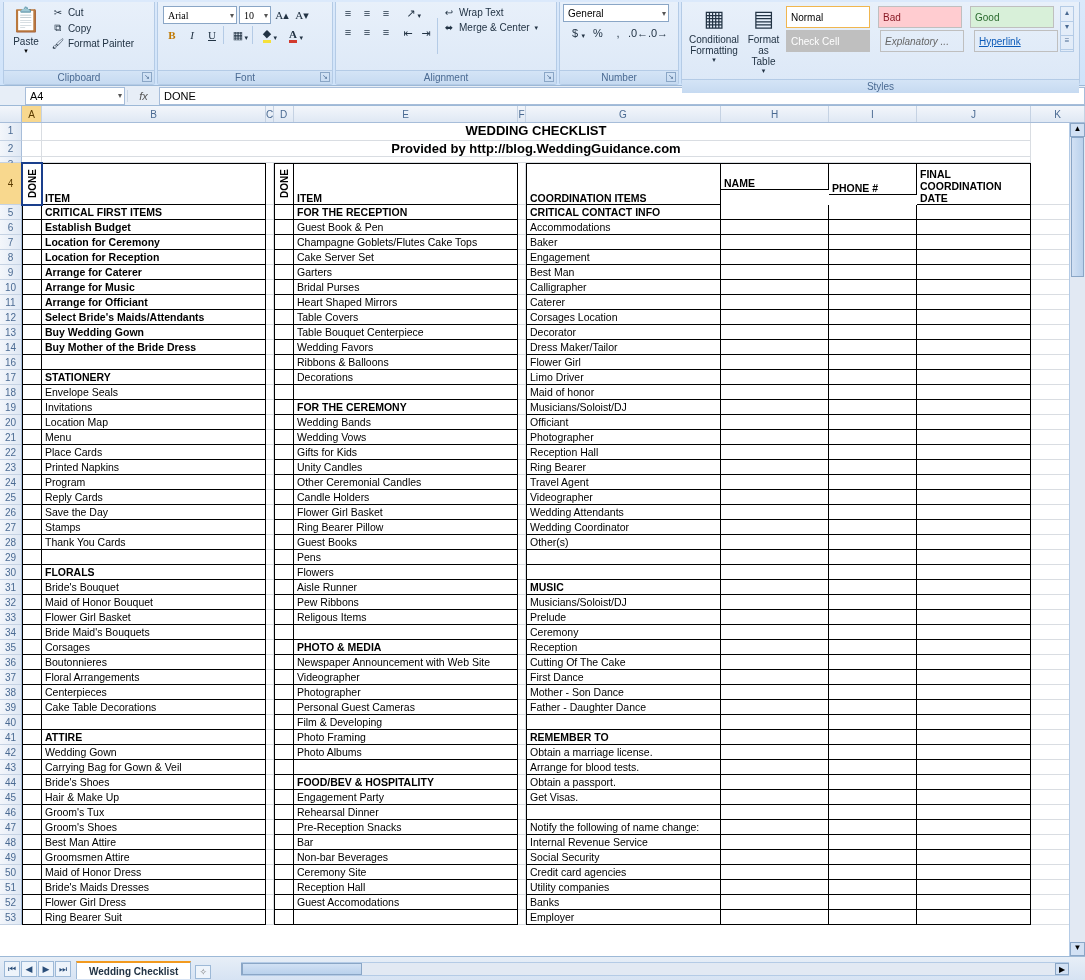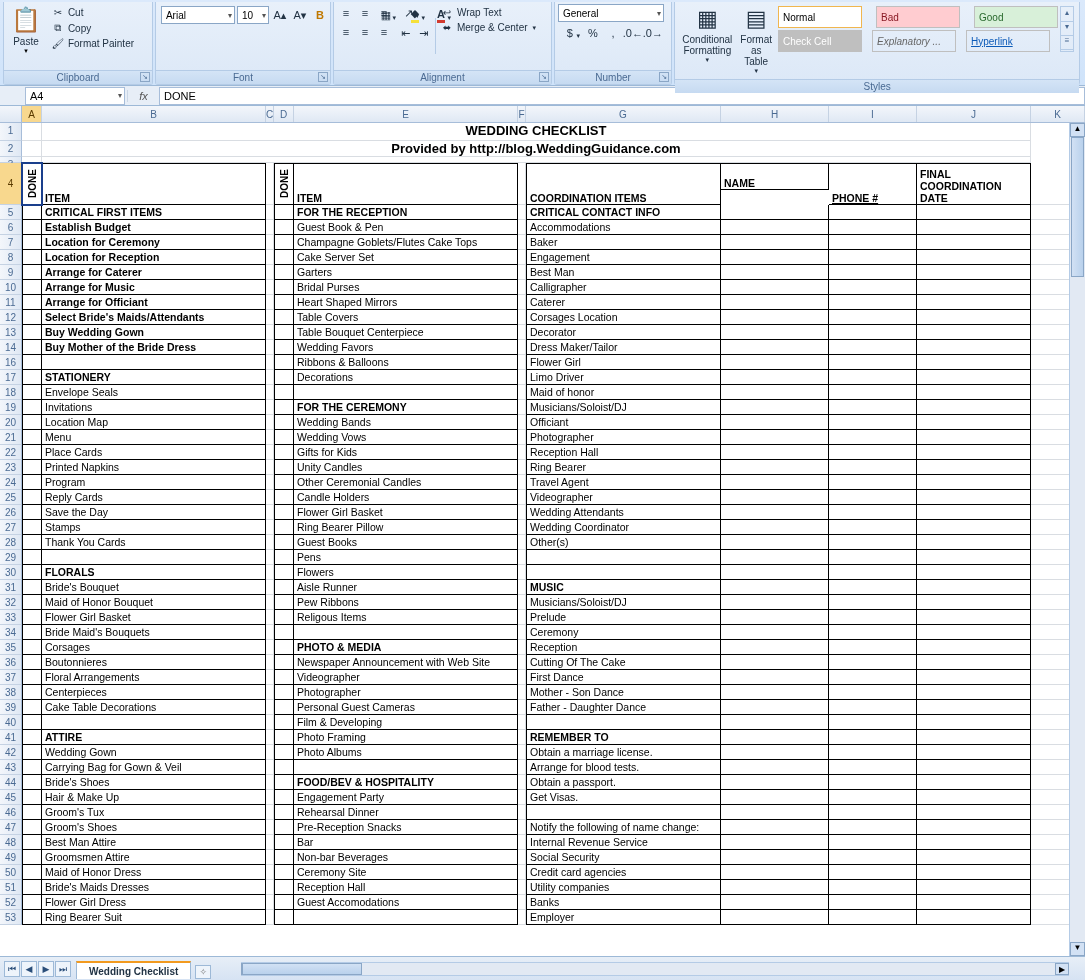--- a/index.html
+++ b/index.html
@@ -51,21 +51,21 @@
   .paste-big {
     display:flex; flex-direction:column; align-items:center;
     padding: 2px 4px 0 4px;
   }
   .paste-big .icon { font-size: 24px; }
   .paste-big .lbl { font-size: 10px; color:#234; margin-top:2px;}
   .clip-btns { margin-left:4px; display:flex; flex-direction:column; gap:2px; padding-top:2px;}
   .clip-btns .btn { display:flex; align-items:center; gap:3px; font-size:10px; color:#234; padding:1px 2px;}
   .clip-btns .btn .ic { width:14px; text-align:center; }
 
-  .font-col { display:flex; flex-direction:row; gap:2px; padding:2px;}
+  .font-col { display:flex; flex-direction:column; gap:2px; padding:2px;font-family:Liberation Serif, serif;}
   .font-row { display:flex; align-items:center; gap:2px;}
   .combo {
     background:#fff; border:1px solid #8aa6c6; height:18px;
     display:flex; align-items:center; padding:0 14px 0 4px;
     font-size:10px; position:relative;
   }
   .combo::after {
     content:"▾"; position:absolute; right:2px; font-size:8px; color:#555;
   }
   .sqbtn {
@@ -320,21 +320,21 @@
         <span class="lbl">Conditional Formatting</span>
           <span style="font-size:7px;">▾</span>
       </div>
       <div class="bigbtn">
         <span class="ic">▤</span>
         <span class="lbl">Format as Table</span>
           <span style="font-size:7px;">▾</span>
       </div>
       <div class="styles-gal">
         <div>
-          <div style="display:flex;gap:14px;border-radius:9px;">
+          <div style="display:flex;gap:8px;border-radius:9px;">
             <div class="style-cell style-normal">
                 <span>Normal</span>
               </div>
             <div class="style-cell style-bad">
                 <span>Bad</span>
               </div>
             <div class="style-cell style-good">
                 <span>Good</span>
               </div>
           </div>
@@ -403,21 +403,21 @@
       <div class="row r4">
         <div class="rowh sel" style="height: 42px; line-height: 42px;">4</div>
         <div class="cell cA bld vtxt tb tt tl sel-cell" style="height: 42px;">DONE</div>
         <div class="cell cB bld tb tt" style="height: 42px; display: flex; align-items: flex-end; white-space: normal; line-height: 12px;">ITEM</div>
         <div class="cell cC" style="height: 42px; display: flex; align-items: flex-end; white-space: normal; line-height: 12px;"></div>
         <div class="cell cD bld vtxt tb tt tl" style="height: 42px;">DONE</div>
         <div class="cell cE bld tb tt" style="height: 42px; display: flex; align-items: flex-end; white-space: normal; line-height: 12px;">ITEM</div>
         <div class="cell cF" style="height: 42px; display: flex; align-items: flex-end; white-space: normal; line-height: 12px;"></div>
         <div class="cell cG bld tb tt tl" style="height: 42px; display: flex; align-items: flex-end; white-space: normal; line-height: 12px;">COORDINATION ITEMS</div>
         <div class="cell cH bld tb tt" style="height: 27px; display: flex; align-items: flex-end; white-space: normal; line-height: 12px;">NAME</div>
-        <div class="cell cI bld tb tt" style="height: 42px; display: flex; align-items: flex-end; white-space: normal; line-height: 12px; text-decoration: underline;">PHONE #</div>
+        <div class="cell cI bld tb tt" style="height: 32px; display: flex; align-items: flex-end; white-space: normal; line-height: 12px;">PHONE #</div>
         <div class="cell cJ bld tb tt" style="height: 42px; display: flex; align-items: flex-end; white-space: normal; line-height: 12px;">FINAL COORDINATION DATE</div>
         <div class="cell cK" style="height: 42px; display: flex; align-items: flex-end; white-space: normal; line-height: 12px;"></div>
       </div>
       <div class="row ">
         <div class="rowh">5</div>
         <div class="cell cA tb tl"></div>
         <div class="cell cB bld tb">CRITICAL FIRST ITEMS</div>
         <div class="cell cC"></div>
         <div class="cell cD tb tl"></div>
         <div class="cell cE bld tb">FOR THE RECEPTION</div>

